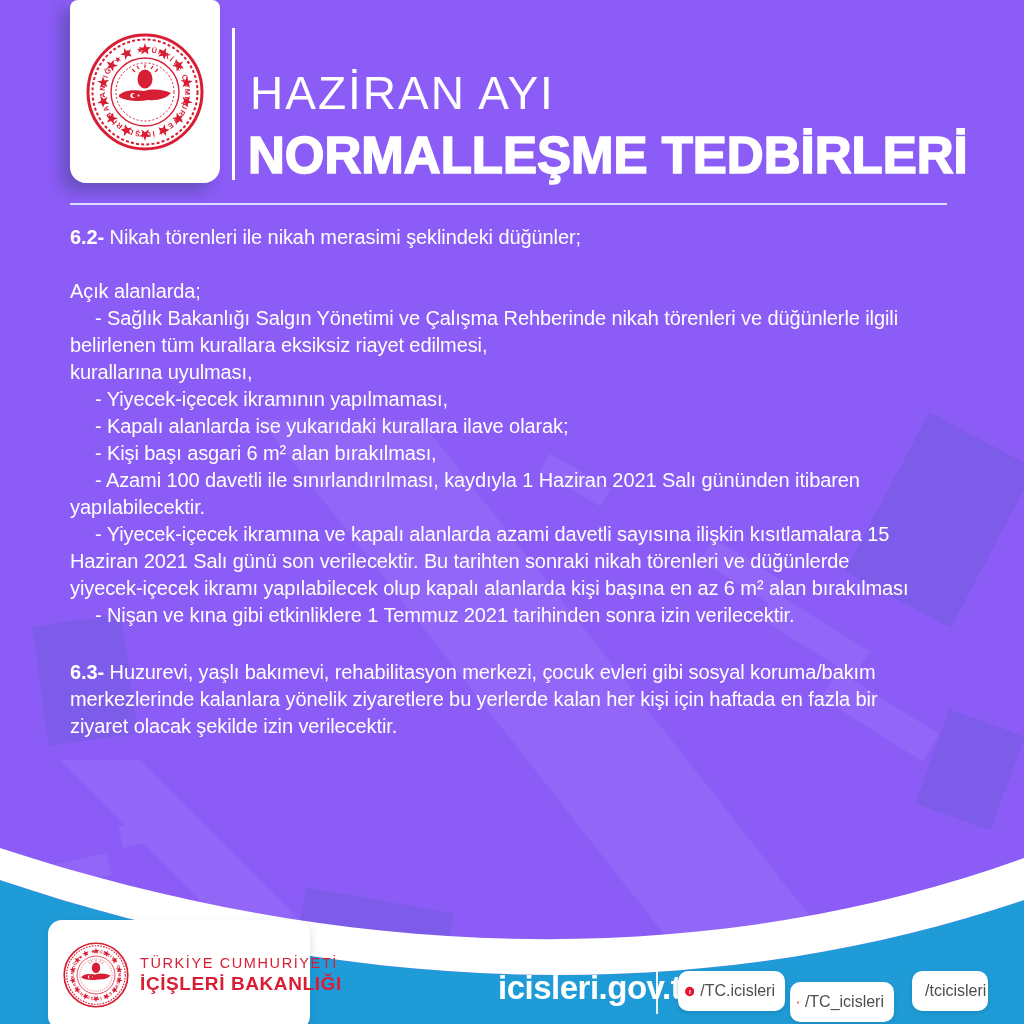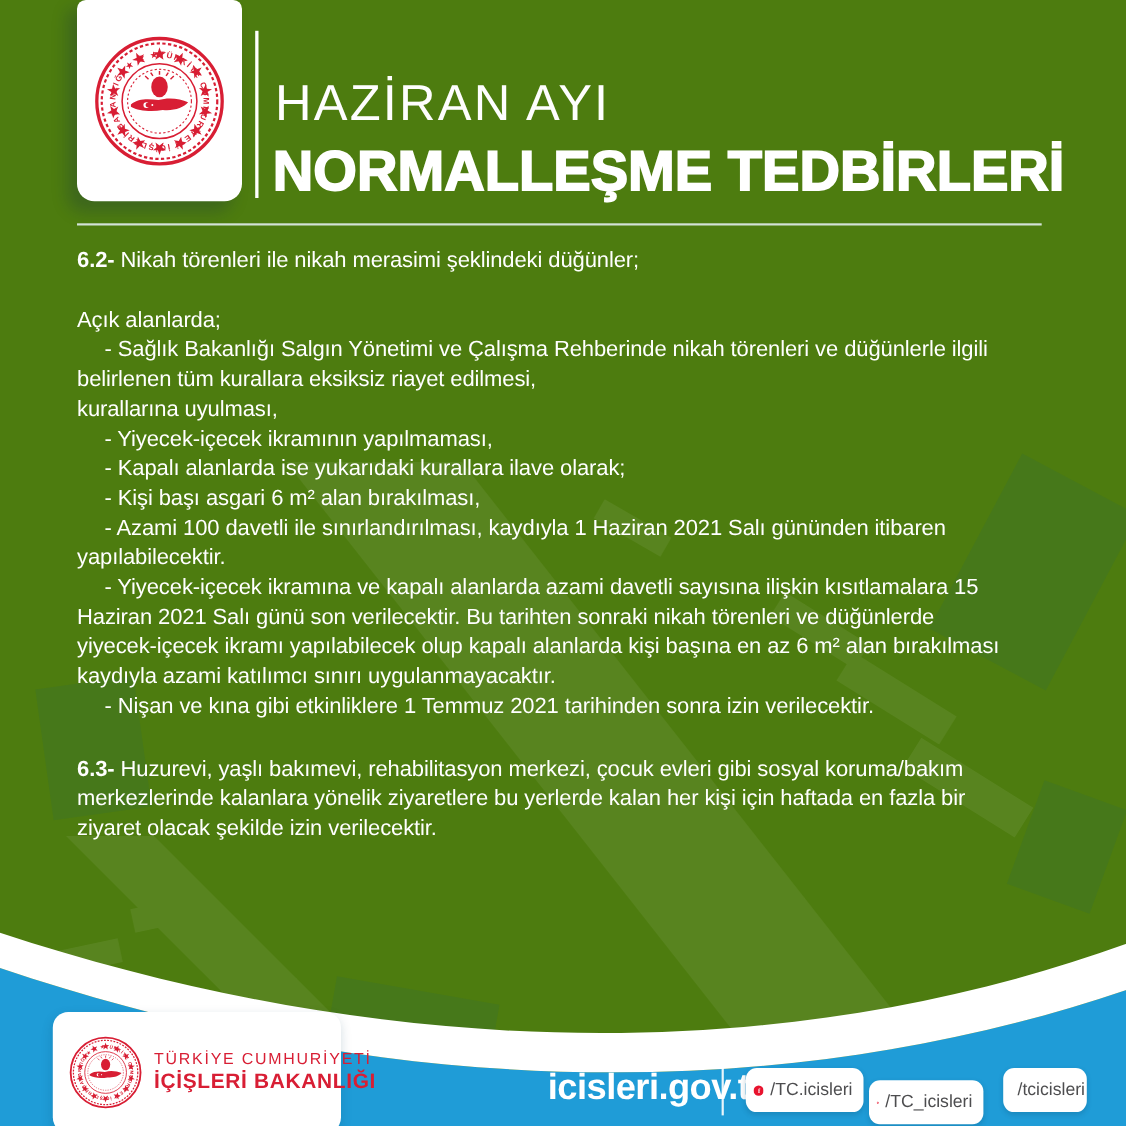--- a/index.html
+++ b/index.html
@@ -1,18 +1,18 @@
 <!DOCTYPE html>
 <html><head>
 <meta charset="utf-8">
 <style>
   html,body{margin:0;padding:0;}
   .page{
     position:relative;width:1024px;height:1024px;overflow:hidden;
-    background:#4d7c0f;
+    background:#8b5cf6;
     font-family:"Liberation Sans",sans-serif;
   }
   
   .bg-photo{position:absolute;left:0;top:0;width:1024px;height:1024px;pointer-events:none;}
 
   
   .logo-card{
     position:absolute;left:70px;top:0;width:150px;height:183px;
     background:#ffffff;border-radius:8px 8px 16px 16px;
     box-shadow:-9px 9px 14px rgba(20,50,65,.28);
@@ -157,21 +157,20 @@
     <div class="line">belirlenen tüm kurallara eksiksiz riayet edilmesi,</div>
     <div class="line">kurallarına uyulması,</div>
     <div class="line indent">- Yiyecek-içecek ikramının yapılmaması,</div>
     <div class="line indent">- Kapalı alanlarda ise yukarıdaki kurallara ilave olarak;</div>
     <div class="line indent">- Kişi başı asgari 6 m² alan bırakılması,</div>
     <div class="line indent">- Azami 100 davetli ile sınırlandırılması, kaydıyla 1 Haziran 2021 Salı gününden itibaren</div>
     <div class="line">yapılabilecektir.</div>
     <div class="line indent">- Yiyecek-içecek ikramına ve kapalı alanlarda azami davetli sayısına ilişkin kısıtlamalara 15</div>
     <div class="line">Haziran 2021 Salı günü son verilecektir. Bu tarihten sonraki nikah törenleri ve düğünlerde</div>
     <div class="line">yiyecek-içecek ikramı yapılabilecek olup kapalı alanlarda kişi başına en az 6 m² alan bırakılması</div>
-    <div class="line">kaydıyla azami katılımcı sınırı uygulanmayacaktır.</div>
     <div class="line indent">- Nişan ve kına gibi etkinliklere 1 Temmuz 2021 tarihinden sonra izin verilecektir.</div>
     <div class="spacer-lg"></div>
     <div class="line"><span class="num">6.3-</span><span> Huzurevi, yaşlı bakımevi, rehabilitasyon merkezi, çocuk evleri gibi sosyal koruma/bakım</span></div>
     <div class="line">merkezlerinde kalanlara yönelik ziyaretlere bu yerlerde kalan her kişi için haftada en fazla bir</div>
     <div class="line">ziyaret olacak şekilde izin verilecektir.</div>
   </div>
 
   <svg class="swoosh" viewBox="0 0 1024 234" preserveAspectRatio="none">
     <path d="M0,90 C340,205 700,220 1024,110 L1024,234 L0,234 Z" fill="#1f9cd7"></path>
     <path d="M0,58 C340,170 700,185 1024,68 L1024,110 C700,220 340,205 0,90 Z" fill="#ffffff"></path>

